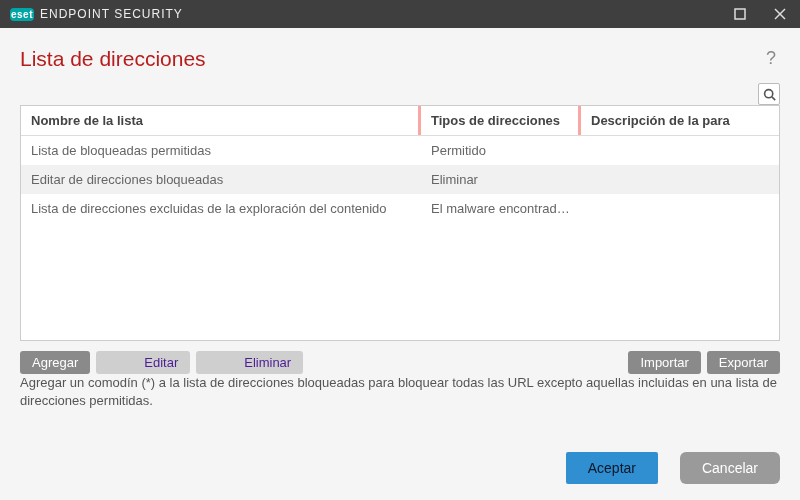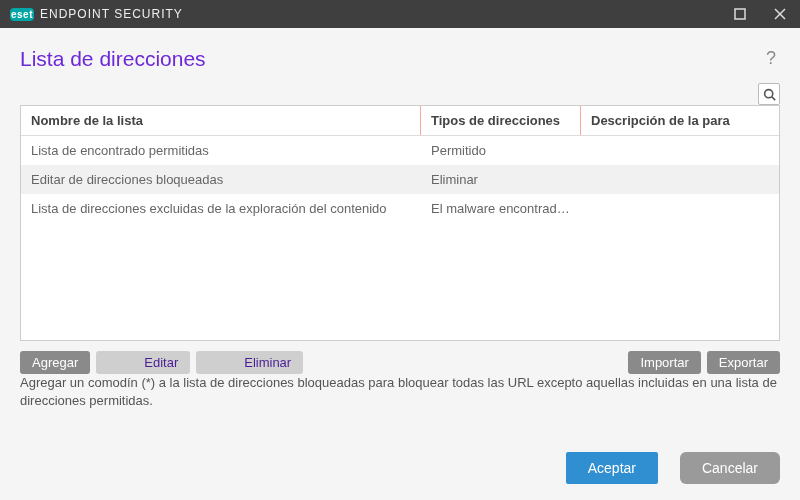--- a/index.html
+++ b/index.html
@@ -53,21 +53,21 @@
     flex-direction: column;
     background: #f5f5f5;
     position: relative;
   }
   .heading-row {
     display: flex;
     align-items: center;
   }
   .page-title {
     font-size: 21px;
-    color: #6d28d9;
+    color: #b91c1c;
     font-weight: 400;
   }
   .help-icon {
     margin-left: auto;
     color: #888;
     font-size: 18px;
     cursor: pointer;
     padding: 4px;
   }
 
@@ -104,21 +104,21 @@
   .th, .td {
     padding: 7px 10px;
     font-size: 13px;
     overflow: hidden;
     text-overflow: ellipsis;
     white-space: nowrap;
   }
   .col1 { width: 400px; }
   .col2 { width: 160px; }
   .col3 { flex: 1; }
-  .th { border-right: 1px solid #fca5a5; }
+  .th { border-right: 3px solid #fca5a5; }
   .th:last-child { border-right: none; }
   .tbody { flex: 1; overflow: auto; }
   .trow {
     display: flex;
     color: #666;
     cursor: default;
   }
   .trow:nth-child(even) { background: #f1f1f1; }
 
   .btn-row {
@@ -153,21 +153,21 @@
 
   .footer {
     padding: 12px 20px 16px 20px;
     display: flex;
     justify-content: flex-end;
     gap: 10px;
     background: #f5f5f5;
   }
   .btn-primary {
     background: #2f8fd0;
-    color: #ffffff;
+    color: #0f172a;
     border: none;
     padding: 8px 22px;
     font-size: 14px;
     border-radius: 2px;
     cursor: pointer;
   }
   .btn-secondary {
     background: #9a9a9a;
     color: #fff;
     border: none;
@@ -215,21 +215,21 @@
   </div>
 
   <div class="table-wrap">
     <div class="thead">
       <div class="th col1">Nombre de la lista</div>
       <div class="th col2">Tipos de direcciones</div>
       <div class="th col3">Descripción de la para</div>
     </div>
     <div class="tbody">
       <div class="trow">
-        <div class="td col1">Lista de encontrado permitidas</div>
+        <div class="td col1">Lista de bloqueadas permitidas</div>
         <div class="td col2">Permitido</div>
         <div class="td col3"></div>
       </div>
       <div class="trow">
         <div class="td col1">Editar de direcciones bloqueadas</div>
         <div class="td col2">Eliminar</div>
         <div class="td col3"></div>
       </div>
       <div class="trow">
         <div class="td col1">Lista de direcciones excluidas de la exploración del contenido</div>

